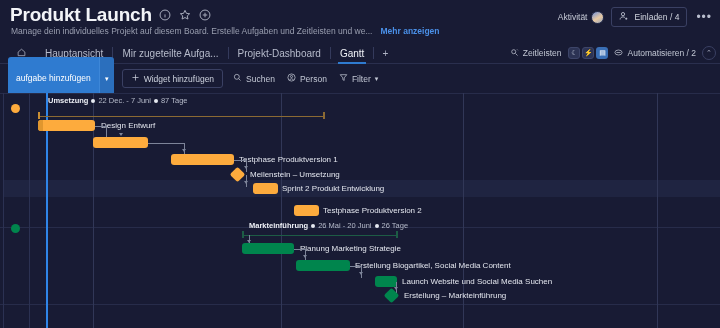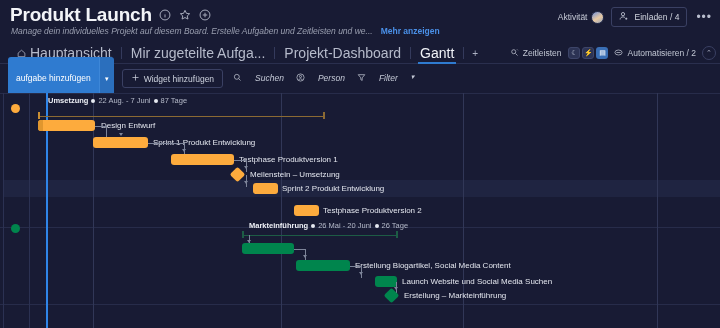--- a/index.html
+++ b/index.html
@@ -12,35 +12,35 @@
   }
   #app { position: relative; width: 720px; height: 272px; }
 
   
   .board-header { position: absolute; left: 0; top: 0; width: 720px; height: 42px; }
   .board-title-row { position: absolute; left: 10px; top: 4px; display: flex; align-items: center; gap: 7px; }
   .board-title { font-size: 19px; font-weight: bold; color: #f2f4f8; letter-spacing: -0.2px; }
   .hdr-icon { width: 13px; height: 13px; display: inline-flex; align-items: center; justify-content: center; color: #a8adbd; }
   .hdr-icon svg { width: 12px; height: 12px; display: block; }
   .board-desc-row { position: absolute; left: 11px; top: 26px; display: flex; align-items: baseline; gap: 8px; }
-  .board-desc { font-size: 8.5px; color: #9a9fb0; white-space: nowrap; font-style: italic; }
+  .board-desc { font-size: 8.5px; color: #9a9fb0; white-space: nowrap; }
   .more-link { font-size: 8.5px; color: #4a90e8; font-weight: bold; cursor: pointer; }
 
   .hdr-right { position: absolute; right: 6px; top: 7px; display: flex; align-items: center; gap: 7px; }
   .activity-chip { display: flex; align-items: center; gap: 4px; font-size: 8.5px; color: #c6cad6; cursor: pointer; }
   .avatar { width: 13px; height: 13px; border-radius: 50%; background: linear-gradient(150deg,#6f8fd8,#e8c9a2 55%,#9aa7bd); border: 1px solid #2a3150; }
   .invite-btn { display: flex; align-items: center; gap: 5px; font-size: 8.5px; color: #d2d6e0;
     border: 1px solid #3a4063; border-radius: 3px; padding: 3px 7px; cursor: pointer; }
   .invite-btn svg { width: 10px; height: 10px; }
   .dots-btn { color: #b9bece; font-size: 12px; letter-spacing: 1px; cursor: pointer; padding: 0 2px; line-height: 10px; }
 
   
   .tabbar { position: absolute; left: 0; top: 42px; width: 720px; height: 22px; border-bottom: 1px solid #2a2f4e; }
   .tabs { position: absolute; left: 8px; top: 0; height: 22px; display: flex; align-items: stretch; }
-  .tab { display: flex; align-items: center; gap: 4px; font-size: 14px; color: #b6bbcb; padding: 0 9px;
+  .tab { display: flex; align-items: center; gap: 19px; font-size: 10px; color: #b6bbcb; padding: 0 9px;
     position: relative; cursor: pointer; white-space: nowrap; }
   .tab.active { color: #f0f2f7; }
   .tab.active:after { content: ""; position: absolute; left: 7px; right: 7px; bottom: 0; height: 2px; background: #2f7bd0; }
   .tab-sep { width: 1px; background: #343a5c; margin: 5px 0; }
   .tab svg { width: 9px; height: 9px; }
   .tab-plus { font-size: 10px; color: #aeb3c4; padding: 0 8px; display: flex; align-items: center; cursor: pointer; }
 
   .tabbar-right { position: absolute; right: 4px; top: 0; height: 22px; display: flex; align-items: center; gap: 6px; }
   .tbr-item { display: flex; align-items: center; gap: 4px; font-size: 8.5px; color: #c2c7d4; cursor: pointer; }
   .tbr-item svg { width: 9px; height: 9px; }
@@ -55,21 +55,21 @@
 
   
   .toolbar { position: absolute; left: 0; top: 64px; width: 720px; height: 29px; display: flex;
     align-items: center; gap: 8px; padding-left: 8px; }
   .add-task { display: flex; align-items: stretch; border-radius: 3px; overflow: hidden; cursor: pointer; }
   .add-task-main { background: #2f7bd0; color: #fff; font-size: 8.5px; padding: 16px 8px; line-height: 11px; }
   .add-task-arrow { background: #2b6fbd; color: #fff; width: 15px; display: flex; align-items: center;
     justify-content: center; font-size: 7px; border-left: 1px solid #3d87d8; }
   .tb-btn { display: flex; align-items: center; gap: 4px; font-size: 8.5px; color: #cdd2de;
     border: 1px solid #3a4063; border-radius: 3px; padding: 3px 8px; cursor: pointer; }
-  .tb-link { display: flex; align-items: flex-start; gap: 13px; font-size: 8.5px; color: #c3c8d5; cursor: pointer; padding: 0 2px; font-style: italic; }
+  .tb-link { display: flex; align-items: center; gap: 4px; font-size: 8.5px; color: #c3c8d5; cursor: pointer; padding: 0 2px; }
   .tb-btn svg, .tb-link svg { width: 9px; height: 9px; }
 
   
   .gantt { position: absolute; left: 0; top: 93px; width: 720px; height: 235px; background: #181b34; overflow: hidden; }
   .gridline { position: absolute; top: 0; bottom: 0; width: 1px; background: #2b3152; }
   .gridline.major { background: #313757; }
   .today-line { position: absolute; top: 0; bottom: 0; width: 2px; background: #2f85e8; }
   .hrow { position: absolute; left: 3px; right: 0; height: 17px; background: #1f2441; }
   .hline { position: absolute; left: 0; right: 0; height: 1px; background: #272c4a; }
 
@@ -250,39 +250,38 @@
     <div class="gridline major" style="left:93px"></div>
     <div class="gridline major" style="left:281px"></div>
     <div class="gridline major" style="left:463px"></div>
     <div class="gridline major" style="left:657px"></div>
     <div class="today-line" style="left:46px"></div>
 
     <div class="grp-dot" style="left:11px;top:11px;background:#fdab3d"></div>
     <div class="grp-head" style="left:48px;top:3px">
       <span class="grp-name">Umsetzung</span>
       <span class="grp-bullet"></span>
-      <span class="grp-meta">22 Aug. - 7 Juni</span>
+      <span class="grp-meta">22 Dec. - 7 Juni</span>
       <span class="grp-bullet"></span>
       <span class="grp-meta">87 Tage</span>
     </div>
     <div class="grp-span" style="left:38px;top:23px;width:287px;background:#8b6a33"></div>
     <div class="grp-cap" style="left:38px;top:19px;background:#c98f34"></div>
     <div class="grp-cap" style="left:323px;top:19px;background:#8b6a33"></div>
 
     <div class="bar" style="left:38px;top:27px;width:57px;background:#fdab3d">
       <div class="fill" style="width:5px;background:#e0962e;border-radius:3px 0 0 3px"></div>
     </div>
     <div class="bar-label" style="left:101px;top:27px">Design Entwurf</div>
     <div class="dep" style="left:95px;top:33px;width:12px;border-top-width:1px"></div>
     <div class="dep" style="left:106px;top:33px;height:13px;border-left-width:1px"></div>
     <div class="dep" style="left:106px;top:45px;width:15px;border-top-width:1px"></div>
     <div class="dep-arrow" style="left:119px;top:40px"></div>
 
     <div class="bar" style="left:93px;top:44px;width:55px;background:#fdab3d"></div>
-    <div class="bar-label" style="left:153px;top:44px">Sprint 1 Produkt Entwicklung</div>
     <div class="dep" style="left:148px;top:50px;width:37px;border-top-width:1px"></div>
     <div class="dep" style="left:184px;top:50px;height:12px;border-left-width:1px"></div>
     <div class="dep-arrow" style="left:182px;top:56px"></div>
 
     <div class="bar" style="left:171px;top:61px;width:63px;background:#fdab3d"></div>
     <div class="bar-label" style="left:239px;top:61px">Testphase Produktversion 1</div>
     <div class="dep" style="left:234px;top:67px;width:13px;border-top-width:1px"></div>
     <div class="dep" style="left:246px;top:67px;height:12px;border-left-width:1px"></div>
     <div class="dep-arrow" style="left:244px;top:73px"></div>
 
@@ -305,20 +304,21 @@
       <span class="grp-bullet"></span>
       <span class="grp-meta">26 Tage</span>
     </div>
     <div class="grp-span" style="left:242px;top:142px;width:156px;background:#1d5c45"></div>
     <div class="grp-cap" style="left:242px;top:138px;background:#1d5c45"></div>
     <div class="grp-cap" style="left:396px;top:138px;background:#1d5c45"></div>
     <div class="dep" style="left:249px;top:142px;height:9px;border-left-width:1px"></div>
     <div class="dep-arrow" style="left:247px;top:147px"></div>
 
     <div class="bar" style="left:242px;top:150px;width:52px;background:#00854d"></div>
+    <div class="bar-label" style="left:300px;top:150px">Planung Marketing Strategie</div>
     <div class="dep" style="left:294px;top:156px;width:12px;border-top-width:1px"></div>
     <div class="dep" style="left:305px;top:156px;height:12px;border-left-width:1px"></div>
     <div class="dep-arrow" style="left:303px;top:162px"></div>
 
     <div class="bar" style="left:296px;top:167px;width:54px;background:#00854d"></div>
     <div class="bar-label" style="left:355px;top:167px">Erstellung Biogartikel, Social Media Content</div>
     <div class="dep" style="left:350px;top:173px;width:12px;border-top-width:1px"></div>
     <div class="dep" style="left:361px;top:173px;height:12px;border-left-width:1px"></div>
     <div class="dep-arrow" style="left:359px;top:179px"></div>
 

